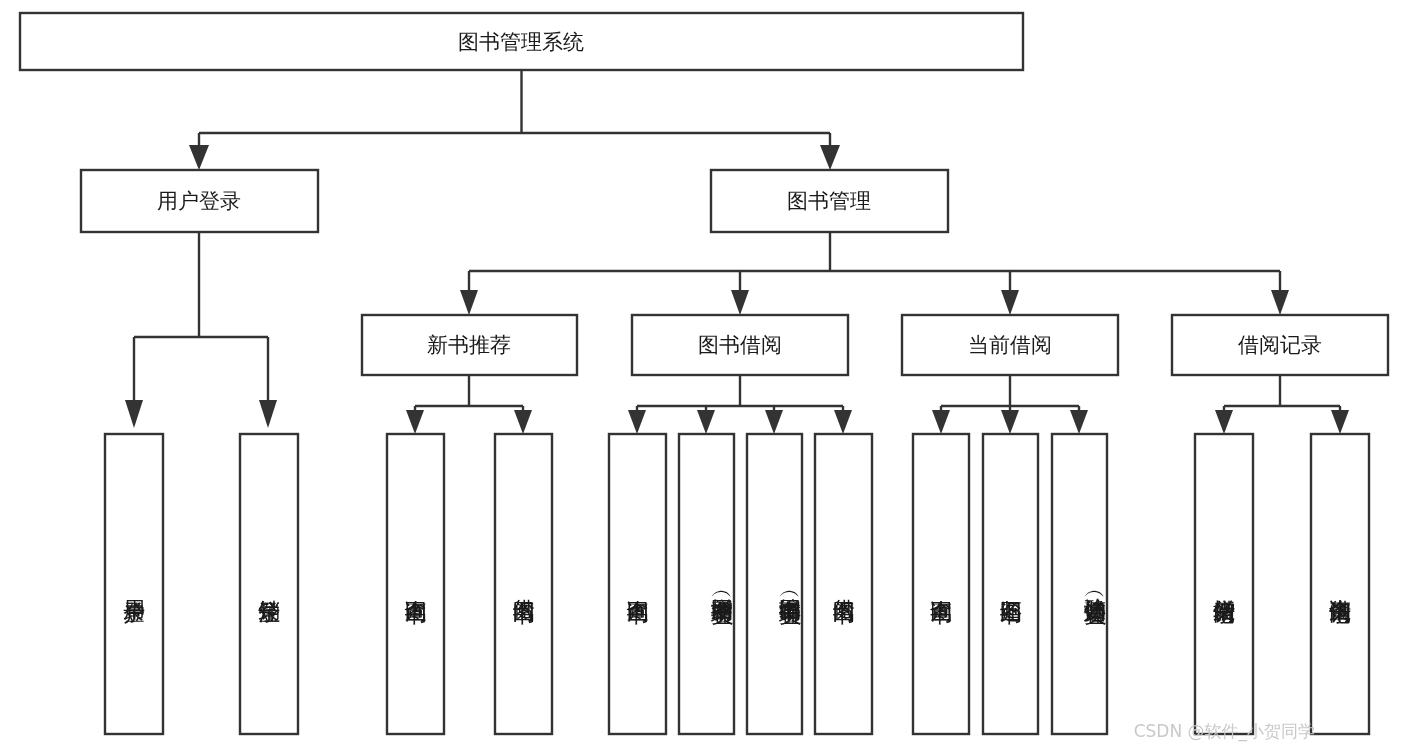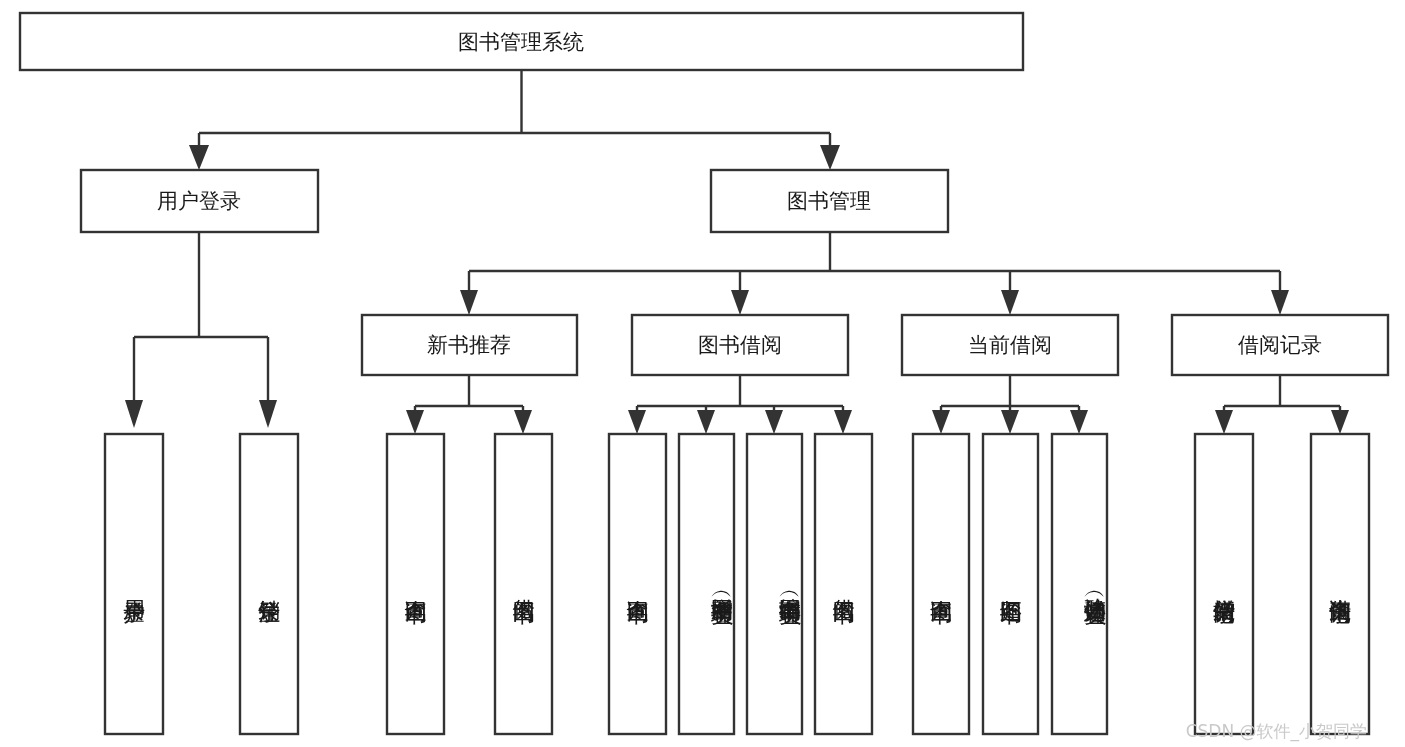--- a/index.html
+++ b/index.html
@@ -11,21 +11,20 @@
     width: 1405px;
     height: 747px;
     font-family: "DejaVu Sans", "Liberation Sans", sans-serif;
     overflow: hidden;
   }
   #diagram-root {
     position: relative;
     width: 1335px;
     height: 747px;
     background: #ffffff;
-    padding-left: 44px;
   }
   svg.diagram-svg {
     position: absolute;
     left: 0;
     top: 0;
     width: 1405px;
     height: 747px;
   }
   .node-box {
     fill: #ffffff;
@@ -56,21 +55,21 @@
     font-family: "DejaVu Sans", "Liberation Sans", sans-serif;
     font-size: 22px;
     line-height: 1.12;
     color: #1a1a1a;
     letter-spacing: 1px;
     white-space: nowrap;
     pointer-events: none;
   }
   .watermark {
     position: absolute;
-    right: 12px;
+    right: 20px;
     bottom: 4px;
     font-family: "DejaVu Sans", "Liberation Sans", sans-serif;
     font-size: 17px;
     color: #c9c9c9;
     white-space: nowrap;
     user-select: none;
   }
 </style>
 </head>
 <body>

